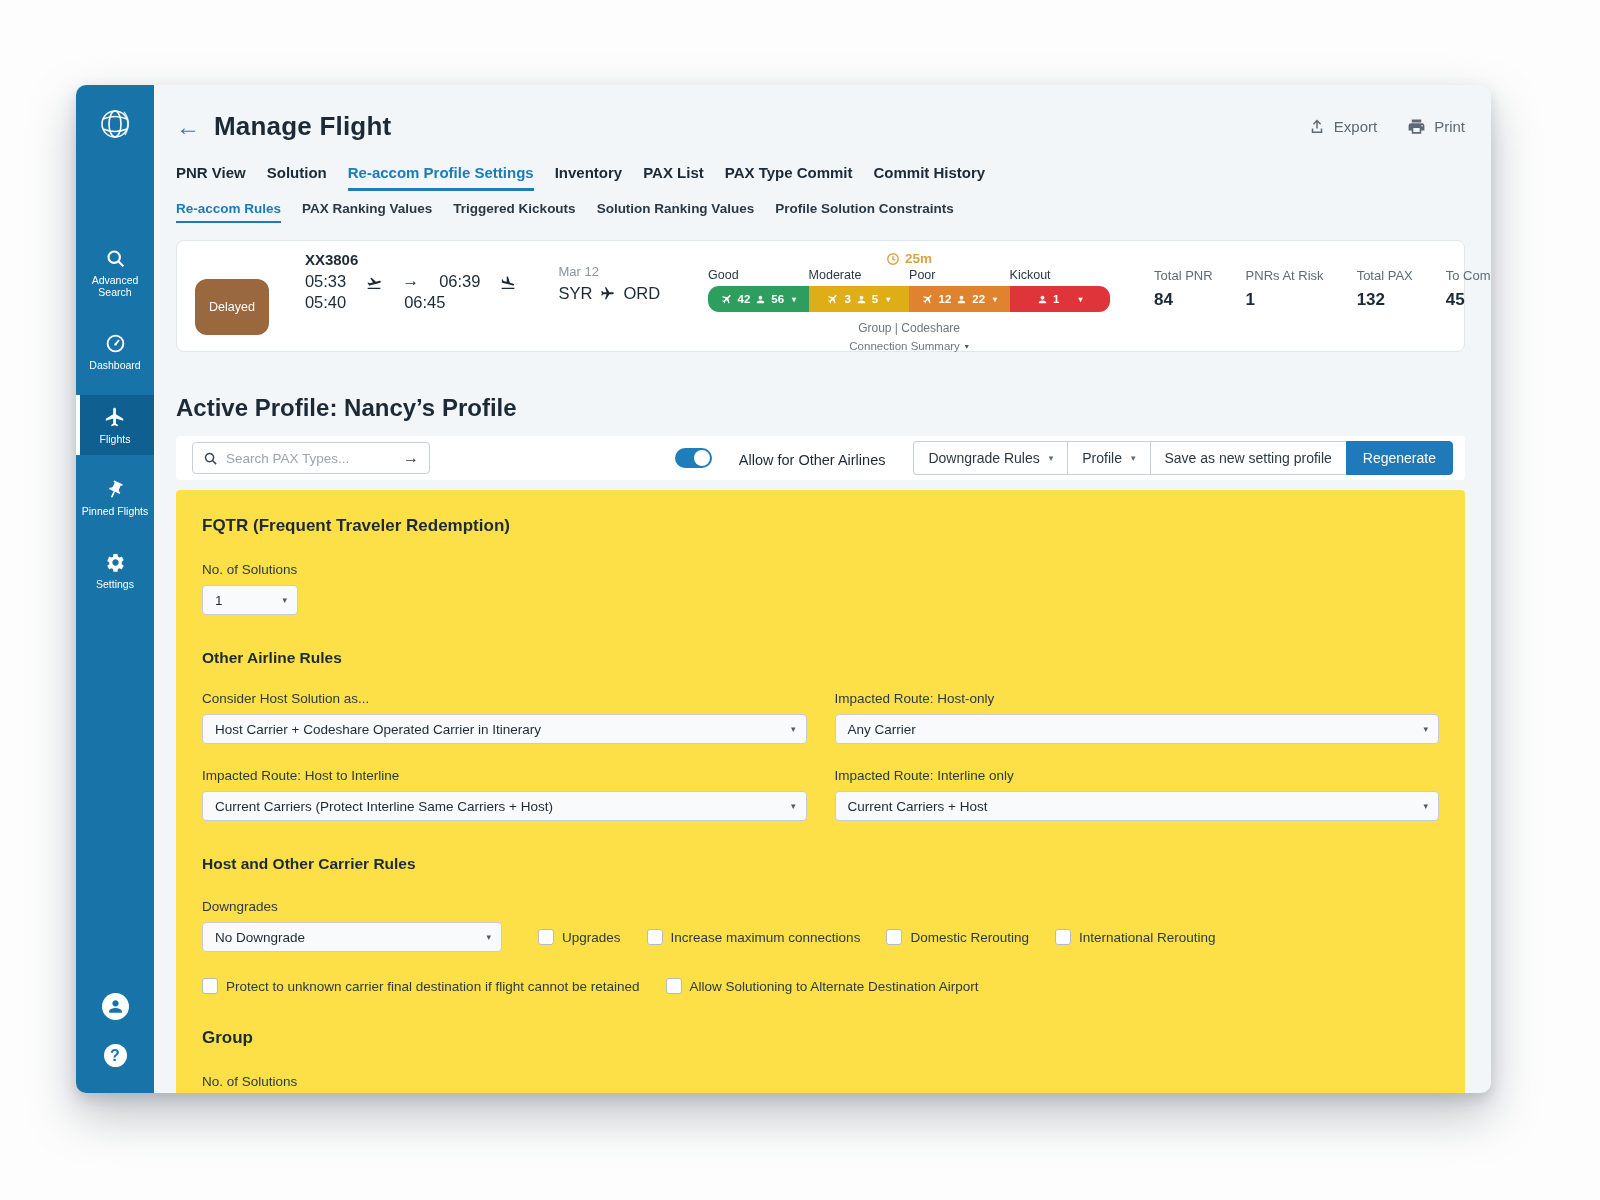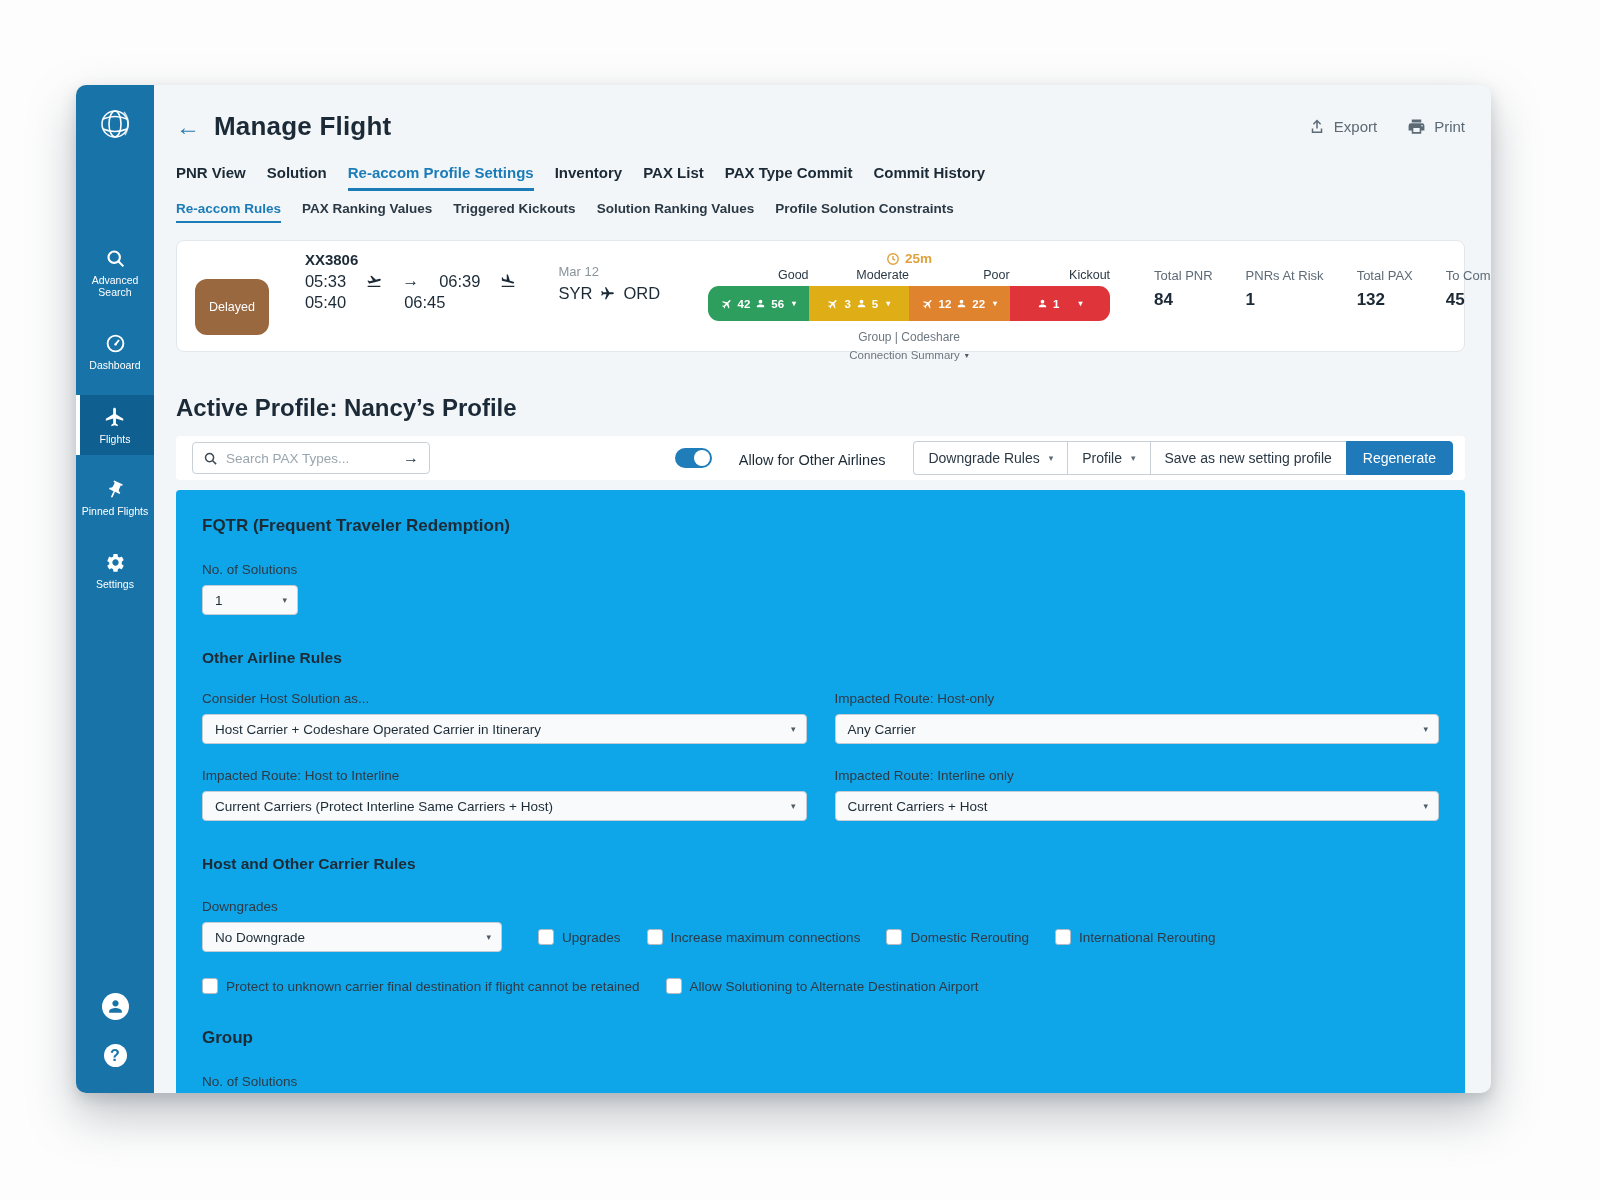--- a/index.html
+++ b/index.html
@@ -36,33 +36,33 @@
   .subtabs { display:flex; gap:21px; margin-top:10px; }
   .subtab { font-size:13.5px; font-weight:bold; color:#2b3945; padding-bottom:5px; cursor:pointer; }
   .subtab.active { color:#1c7cb8; border-bottom:2px solid #1c7cb8; }
 
   
   .flight-card { margin-top:17px; background:#fff; border:1px solid #e2e7ec; border-radius:8px;
     height:112px; display:flex; align-items:flex-start; padding:10px 24px 0 18px; }
   .badge-delayed { margin-top:28px; background:#99683f; color:#fff; font-size:12.5px; padding:21px 14px; border-radius:12px; }
   .flight-info { margin-left:36px; margin-top:0; }
   .flight-no { font-size:15px; font-weight:bold; color:#1b2a36; }
-  .times { display:flex; align-items:center; gap:20px; font-size:16.5px; color:#1b2a36; margin-top:3px; }
+  .times { display:flex; align-items:flex-end; gap:20px; font-size:16.5px; color:#1b2a36; margin-top:3px; }
   .times .arr { font-size:17px; color:#1b2a36; }
   .times2 { display:flex; font-size:16.5px; color:#1b2a36; margin-top:2px; }
   .times2 span:last-child { margin-left:58px; }
   .route-block { margin-left:42px; margin-top:13px; }
   .flight-date { font-size:13px; color:#8a949c; }
   .route { display:flex; align-items:center; gap:8px; font-size:16.5px; color:#1b2a36; margin-top:5px; }
 
   .buckets { margin-left:48px; width:402px; flex-shrink:0; display:flex; flex-direction:column; align-items:center; }
   .delay { display:flex; align-items:center; gap:5px; color:#dfa23c; font-size:13.5px; font-weight:bold; }
   .bucket-labels { display:flex; width:100%; margin-top:2px; }
-  .bucket-labels span { width:25%; text-align:right; font-size:12.5px; color:#2b3945; }
-  .bucket-bar { display:flex; width:100%; height:35px; border-radius:11px; overflow:hidden; margin-top:4px; }
+  .bucket-labels span { width:25%; text-align:left; font-size:12.5px; color:#2b3945; }
+  .bucket-bar { display:flex; width:100%; height:26px; border-radius:11px; overflow:hidden; margin-top:4px; }
   .seg { flex:1; display:flex; align-items:center; justify-content:center; gap:5px; color:#fff; font-size:11.5px; font-weight:bold; cursor:pointer; }
   .seg .c { font-size:8px; margin-left:3px; }
   .seg-good { background:#2d9e5d; }
   .seg-moderate { background:#dfae17; }
   .seg-poor { background:#e0832f; }
   .seg-kickout { background:#df353a; }
   .group-codeshare { font-size:12px; color:#6d7780; margin-top:9px; }
   .conn-summary { font-size:11.5px; color:#6d7780; margin-top:5px; cursor:pointer; display:flex; align-items:center; gap:5px; }
   .conn-summary .c { font-size:8px; color:#4e5a64; }
 
@@ -85,21 +85,21 @@
   .toggle-label { font-size:14.5px; color:#1b2a36; }
   .btn-group { display:flex; height:34px; }
   .btn { display:flex; align-items:center; gap:9px; padding:0 14px; border:1px solid #c8d0d6; border-right:none; background:#fff;
     font-size:14px; color:#2b3945; cursor:pointer; }
   .btn:first-child { border-radius:4px 0 0 4px; }
   .btn .c { font-size:9px; color:#5d6b77; }
   .btn-primary { display:flex; align-items:center; padding:0 16px; background:#2079b8; color:#fff; font-size:14px;
     border-radius:0 4px 4px 0; cursor:pointer; border:1px solid #2079b8; }
 
   
-  .panel { margin-top:10px; background:#0ea5e9; border-radius:4px 4px 0 0; flex:1; padding:26px 26px 0; overflow:hidden; }
+  .panel { margin-top:10px; background:#fde047; border-radius:4px 4px 0 0; flex:1; padding:26px 26px 0; overflow:hidden; }
   .h1 { font-size:17px; font-weight:bold; color:#1c2b36; }
   .h2 { font-size:15.5px; font-weight:bold; color:#1c2b36; }
   .field-label { font-size:13.5px; color:#2d3a45; margin-bottom:8px; }
   .select { display:flex; align-items:center; justify-content:space-between; height:30px; padding:0 10px 0 12px;
     background:#f8fafb; border:1px solid #c6cdd4; border-radius:4px; font-size:13.5px; color:#1c2b36; cursor:pointer; }
   .select .c { font-size:9px; color:#4e5a64; margin-left:8px; }
   .select-sm { width:96px; }
   .select-md { width:300px; }
   .grid2 { display:grid; grid-template-columns:1fr 1fr; column-gap:28px; row-gap:24px; margin-top:24px; }
   .chk-row { display:flex; align-items:center; gap:26px; }

